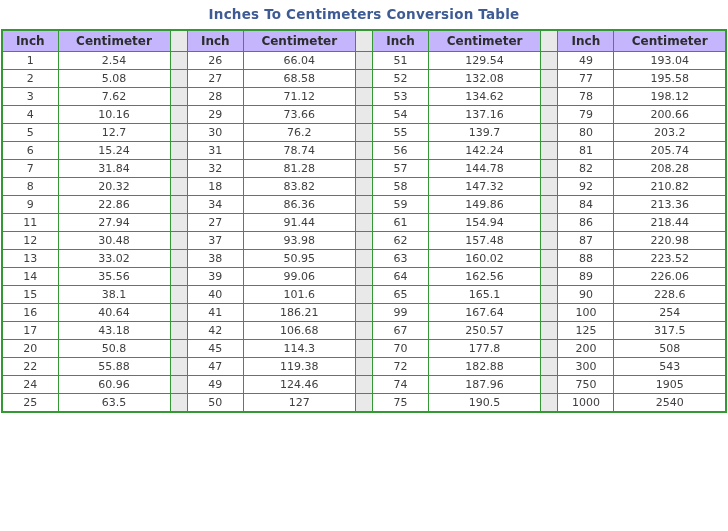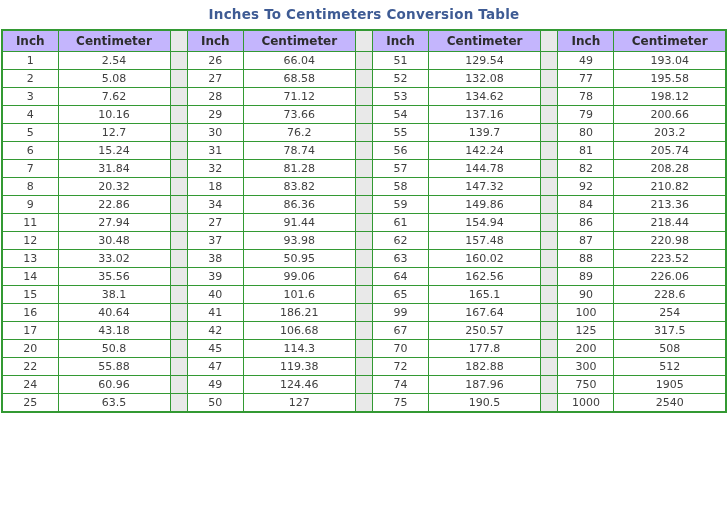--- a/index.html
+++ b/index.html
@@ -313,21 +313,21 @@
           <td>22</td>
           <td>55.88</td>
           <td class="spacer"></td>
           <td>47</td>
           <td>119.38</td>
           <td class="spacer"></td>
           <td>72</td>
           <td>182.88</td>
           <td class="spacer"></td>
           <td>300</td>
-          <td>512</td>
+          <td>543</td>
         </tr>
         <tr>
           <td>24</td>
           <td>60.96</td>
           <td class="spacer"></td>
           <td>49</td>
           <td>124.46</td>
           <td class="spacer"></td>
           <td>74</td>
           <td>187.96</td>

